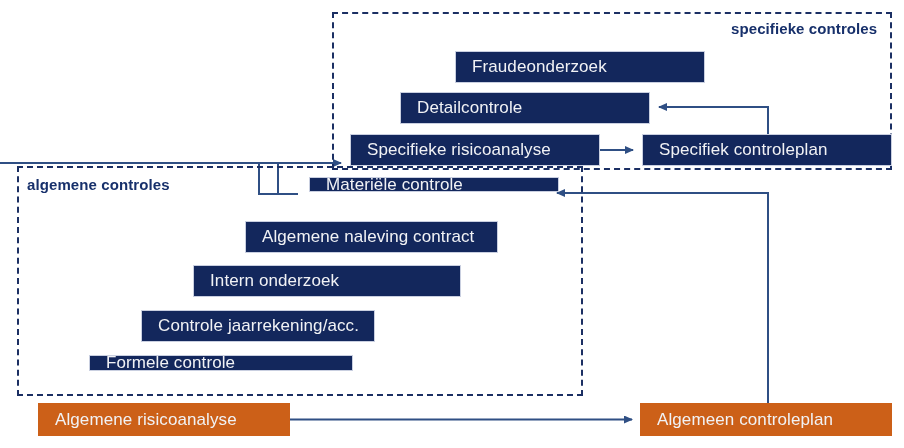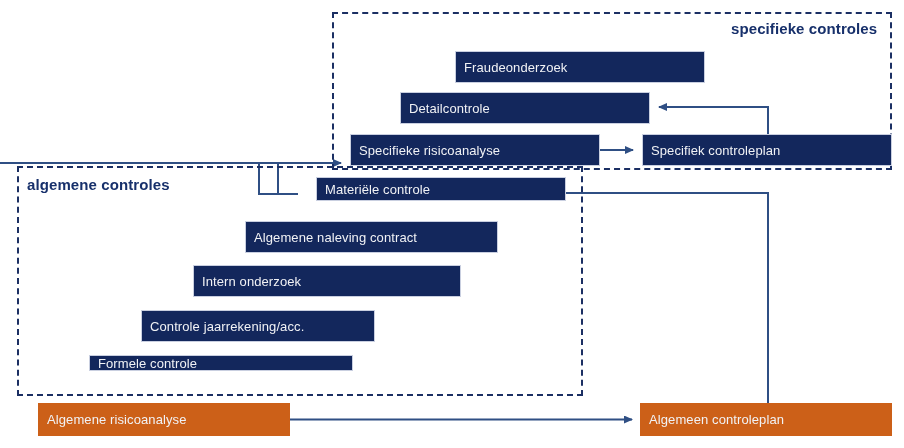--- a/index.html
+++ b/index.html
@@ -28,24 +28,24 @@
     color: #17306b;
     white-space: nowrap;
     letter-spacing: 0.1px;
   }
   .node {
     position: absolute;
     box-sizing: border-box;
     background: #13275c;
     border: 1px solid #c9cfe0;
     color: #f1f2f5;
-    font-size: 13px;
+    font-size: 17px;
     display: flex;
     align-items: center;
-    padding-left: 8px;
+    padding-left: 16px;
     white-space: nowrap;
     letter-spacing: 0.1px;
   }
   .node.orange {
     background: #cc6018;
     border: 1px solid #cc6018;
   }
   svg.connectors {
     position: absolute;
     left: 0;
@@ -98,21 +98,21 @@
   <div class="group-label" style="left:27px; top:176px;">algemene controles</div>
 
   <div class="node" style="left:455px; top:51px; width:250px; height:32px;">Fraudeonderzoek</div>
 
   <div class="node" style="left:400px; top:92px; width:250px; height:32px;">Detailcontrole</div>
 
   <div class="node" style="left:642px; top:134px; width:250px; height:32px;">Specifiek controleplan</div>
 
   <div class="node" style="left:350px; top:134px; width:250px; height:32px;">Specifieke risicoanalyse</div>
 
-  <div class="node" style="left:316px; top:177px; width:250px; height:24px;">Materiële controle</div>
+  <div class="node" style="left:309px; top:177px; width:250px; height:15px;">Materiële controle</div>
 
   <div class="node" style="left:245px; top:221px; width:253px; height:32px;">Algemene naleving contract</div>
 
   <div class="node" style="left:193px; top:265px; width:268px; height:32px;">Intern onderzoek</div>
 
   <div class="node" style="left:141px; top:310px; width:234px; height:32px;">Controle jaarrekening/acc.</div>
 
   <div class="node" style="left:89px; top:355px; width:264px; height:16px;">Formele controle</div>
 
   <div class="node orange" style="left:38px; top:403px; width:252px; height:33px;">Algemene risicoanalyse</div>

